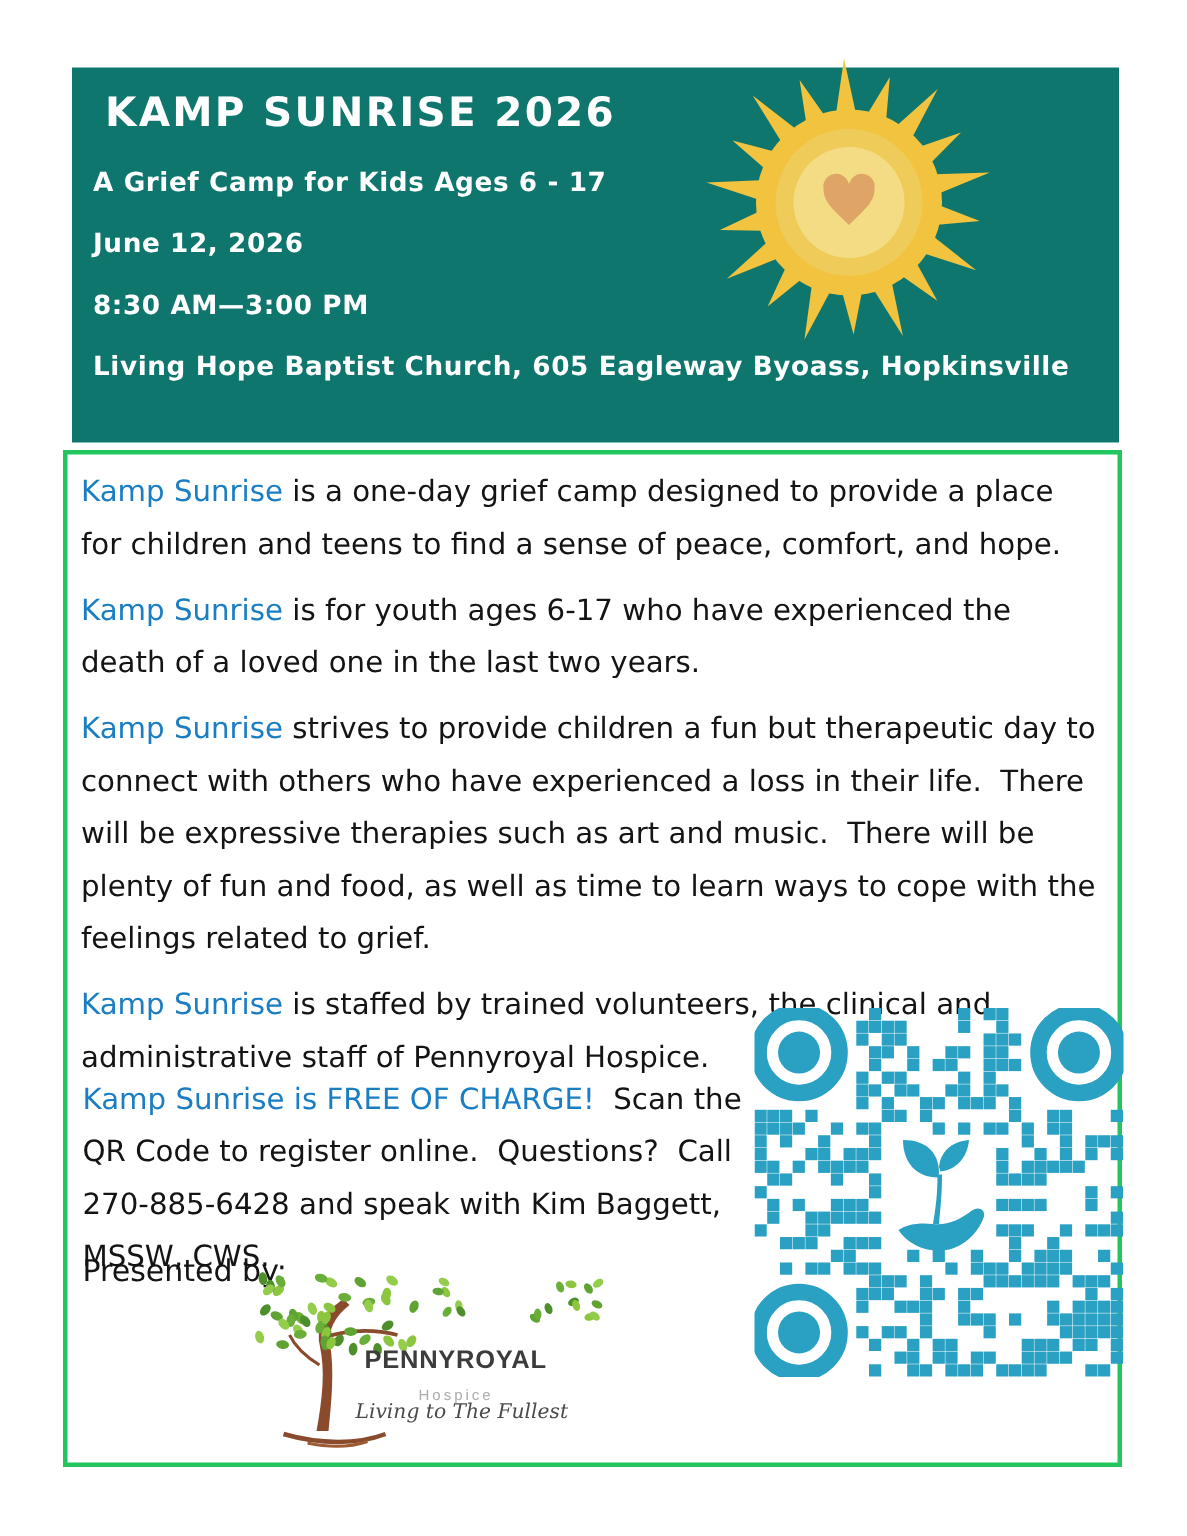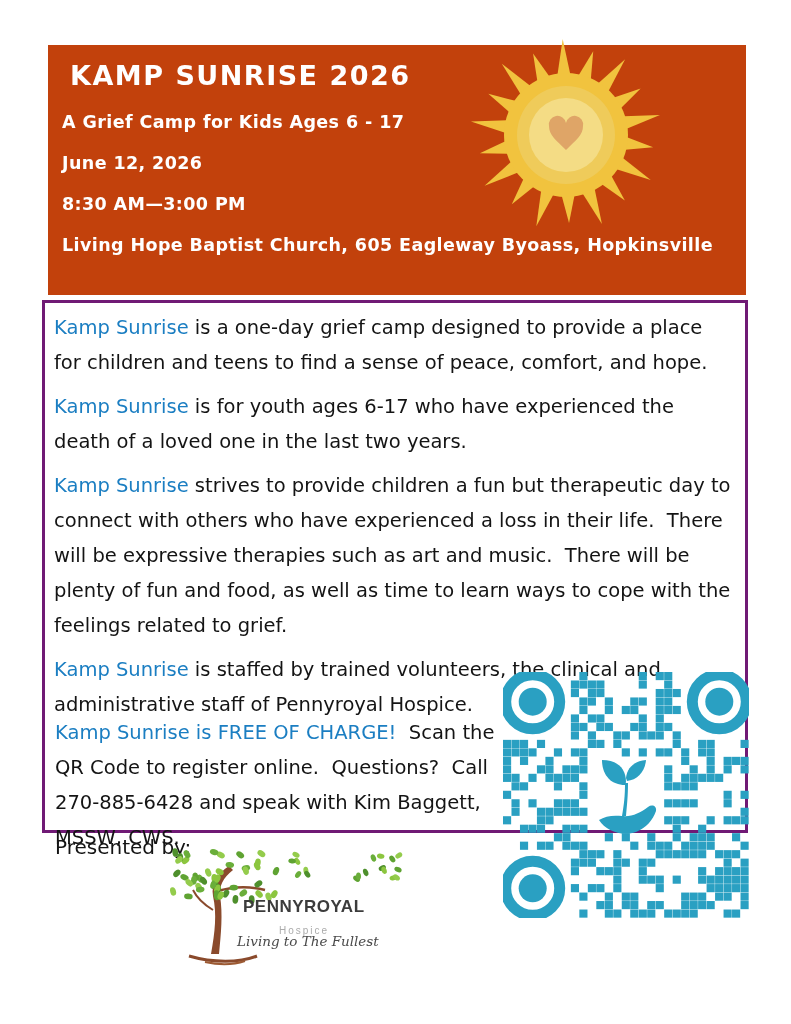--- a/index.html
+++ b/index.html
@@ -3,36 +3,36 @@
 <meta charset="utf-8">
 <style>
   html,body{margin:0;padding:0;}
   body{
     width:791px;height:1024px;background:#ffffff;position:relative;
     font-family:"DejaVu Sans",sans-serif;overflow:hidden;
   }
   
   .banner{
     position:absolute;left:48px;top:45px;width:698px;height:250px;
-    background:#c2410c;color:#ffffff;box-sizing:border-box;
+    background:#0f766e;color:#ffffff;box-sizing:border-box;
   }
   .banner h1{
     margin:15px 0 0 22px;font-size:27px;letter-spacing:1.5px;font-weight:bold;
   }
   .banner .sub{
     margin:21px 0 0 14px;font-size:17.5px;font-weight:bold;letter-spacing:0.4px;
     position:relative;z-index:2;
   }
   .sun{
     position:absolute;left:418px;top:-10px;width:200px;height:200px;z-index:1;
   }
   
   .content-box{
-    position:absolute;left:42px;top:300px;width:706px;height:533px;
-    border:3px solid #701a75;background:#ffffff;box-sizing:border-box;
+    position:absolute;left:42px;top:300px;width:706px;height:678px;
+    border:3px solid #22c55e;background:#ffffff;box-sizing:border-box;
     padding:7px 10px 0 9px;
   }
   .content-box p{
     margin:0 0 9px 0;font-size:19.5px;line-height:35px;color:#141414;
     white-space:pre-wrap;
   }
   .brand{color:#1B7EC2;}
   .reg{
     position:absolute;left:10px;top:412px;width:452px;
     font-size:19.5px;line-height:35px;color:#141414;white-space:pre-wrap;

